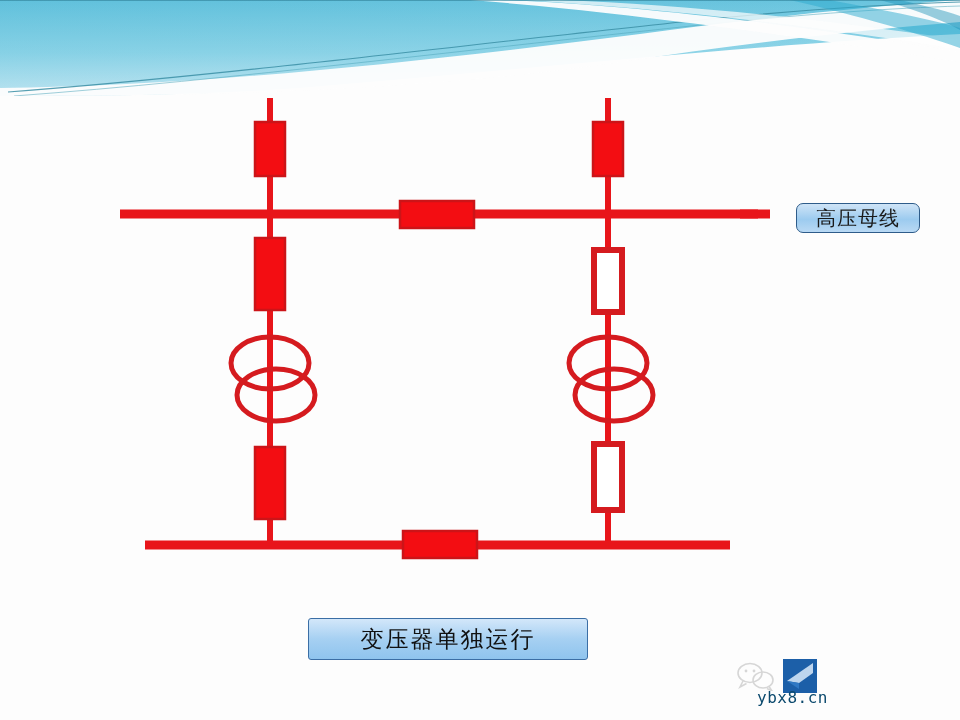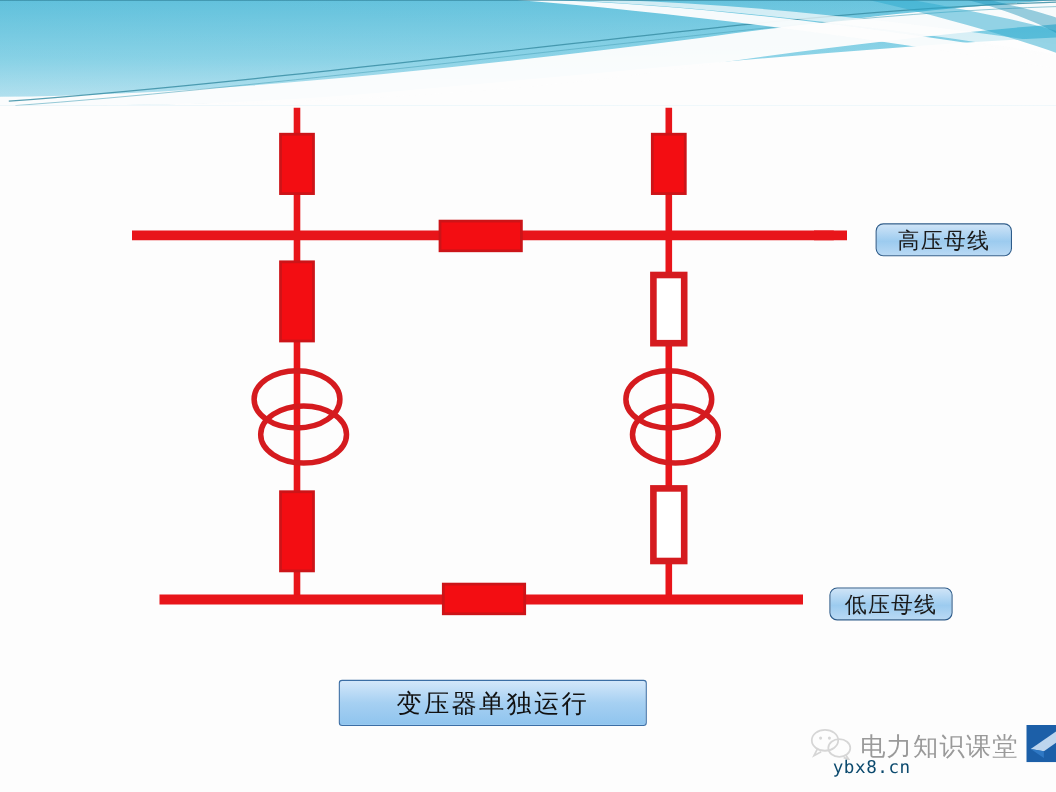--- a/index.html
+++ b/index.html
@@ -181,38 +181,36 @@
 
       <line x1="145" y1="545" x2="730" y2="545" stroke="#e8151a" stroke-width="9"></line>
       <rect x="403" y="531" width="74" height="27" fill="#f30d12" stroke="#cc1418" stroke-width="2.5"></rect>
 
       <line x1="740" y1="214" x2="770" y2="214" stroke="#e8151a" stroke-width="9"></line>
     </svg>
   </div>
 
   <div class="callout" id="callout-hv">高压母线</div>
 
-  <div class="callout" id="callout-lv">低压母线</div>
 
   <div id="caption-box">变压器单独运行</div>
 
   <div id="watermark">
     <span id="wm-wechat">
       <svg width="40" height="30" viewBox="0 0 40 30" xmlns="http://www.w3.org/2000/svg">
         <g fill="none" stroke="#a8a8a8" stroke-width="1.6">
           <ellipse cx="14" cy="12" rx="12" ry="9.5"></ellipse>
           <path d="M7,20 L4,26 L10.5,22.5"></path>
           <ellipse cx="27" cy="19" rx="10" ry="8"></ellipse>
           <path d="M33,25.5 L36,30 L31,27.5"></path>
         </g>
         <circle cx="10" cy="10" r="1.4" fill="#a8a8a8"></circle>
         <circle cx="18" cy="10" r="1.4" fill="#a8a8a8"></circle>
       </svg>
     </span>
-    <span id="wm-text">电力知识课堂</span>
     <span id="wm-logo">
       <svg width="34" height="34" viewBox="0 0 34 34" xmlns="http://www.w3.org/2000/svg">
         <rect x="0" y="0" width="34" height="34" fill="#1c5fa8"></rect>
         <path d="M4,22 L30,4 L30,14 L16,24 Z" fill="#cfe2f5" opacity="0.9"></path>
         <path d="M4,22 L16,24 L16,30 Z" fill="#2f78c4"></path>
       </svg>
     </span>
   </div>
   <div id="wm-url">ybx8.cn</div>
 

